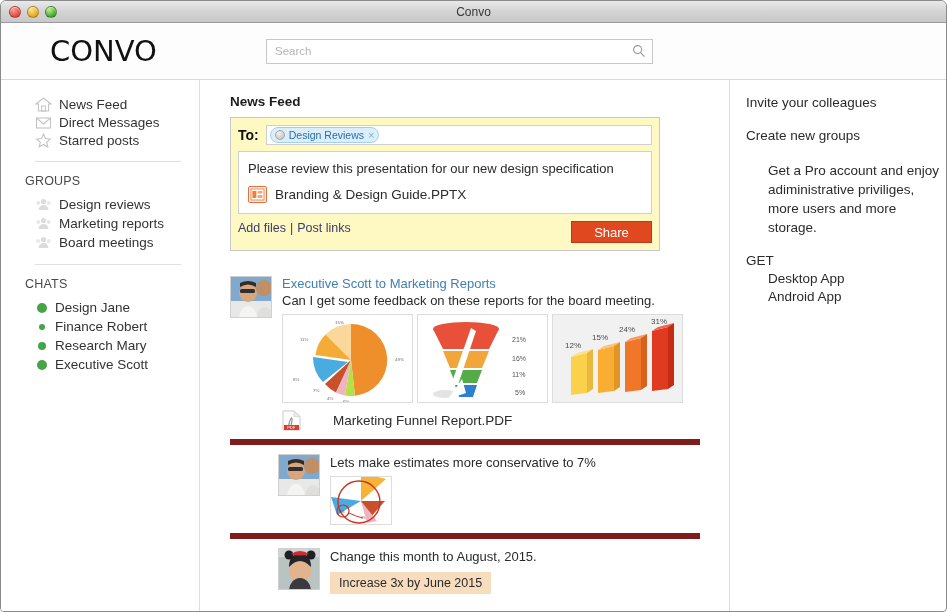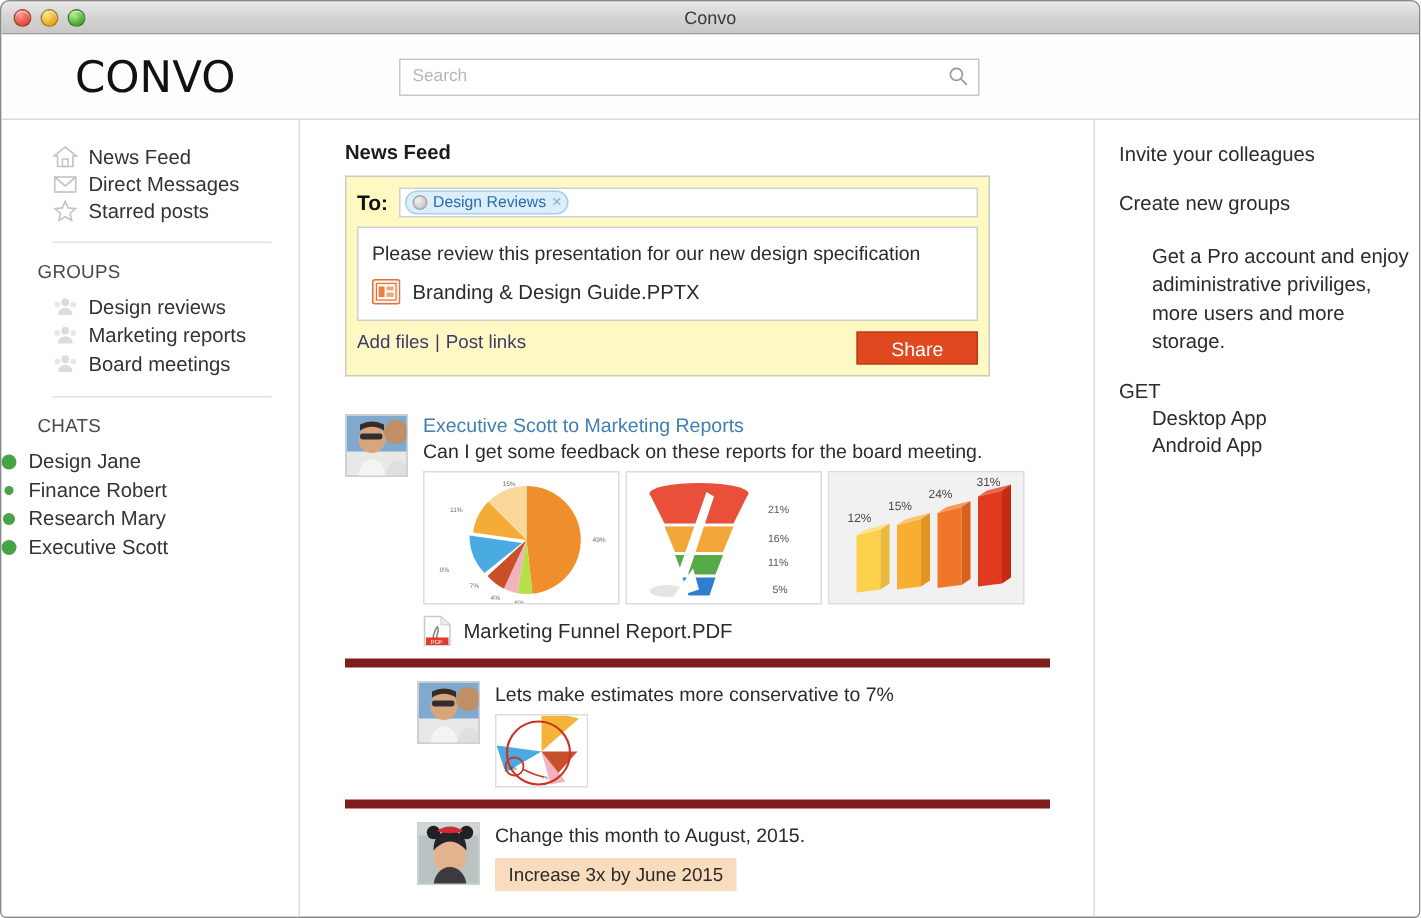--- a/index.html
+++ b/index.html
@@ -99,21 +99,21 @@
     padding-left: 24px; margin-bottom: 7px;
     letter-spacing: .2px;
   }
   .grp-item {
     display: flex; align-items: center;
     height: 19px; padding-left: 34px;
     font-size: 13.5px; color: #333;
   }
   .chat-item {
     display: flex; align-items: center;
-    height: 19px; 
+    height: 19px; padding-left: 36px;
     font-size: 13.5px; color: #333;
   }
   .dot { border-radius: 50%; background: #46a346; margin-right: 8px; flex: none; }
   .dot-lg { width: 10px; height: 10px; }
   .dot-sm { width: 6px; height: 6px; margin-left: 2px; margin-right: 10px; }
 
   
   .center {
     flex: 1; min-width: 0;
     padding: 14px 0 0 30px;
@@ -186,21 +186,21 @@
     width: 131px; height: 89px;
     border: 1px solid #dcdcdc; background: #fff;
     position: relative; overflow: hidden;
   }
   .thumb.gray { background: linear-gradient(to bottom,#f4f4f4,#ebebeb); }
   .thumb-sm {
     width: 62px; height: 49px; margin-top: 4px;
     border: 1px solid #dcdcdc; background:#fff;
     overflow:hidden; position:relative;
   }
-  .pdf-row { display: flex; align-items: center; margin-top: 7px; }
+  .pdf-row { display: flex; align-items: center; margin-top: 7px; gap: 24px; }
   .pdf-name { font-size: 13.5px; color: #2b2b2b; margin-left: 8px; }
   .badge {
     display: inline-block; margin-top: 6px;
     background: #f8dcbe; color: #2b2b2b;
     font-size: 12.5px; padding: 4px 9px;
   }
 
   
   .right { width: 216px; flex: 0 0 216px; padding: 15px 0 0 16px; }
   .right-link { font-size: 13.5px; color: #2b2b2b; margin-bottom: 18px; }

